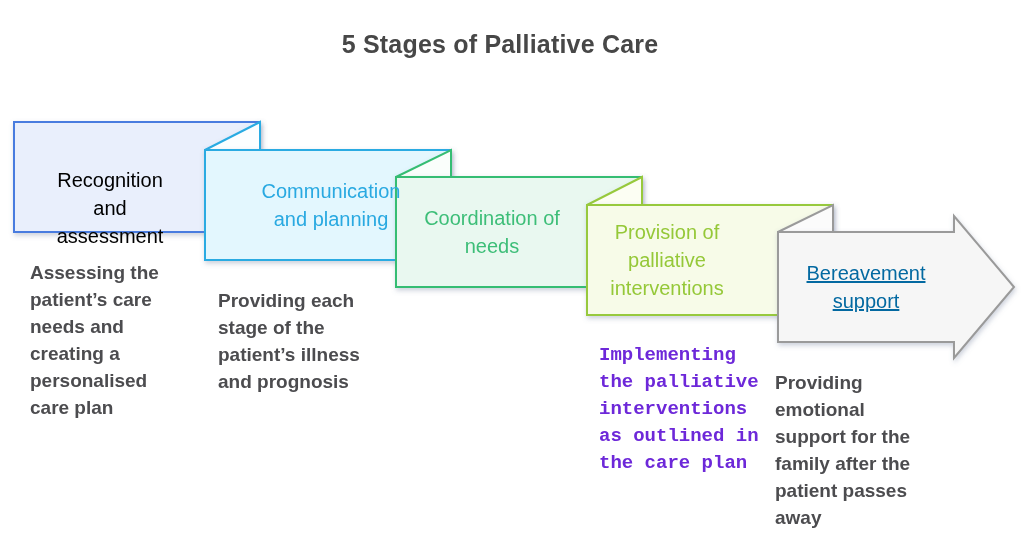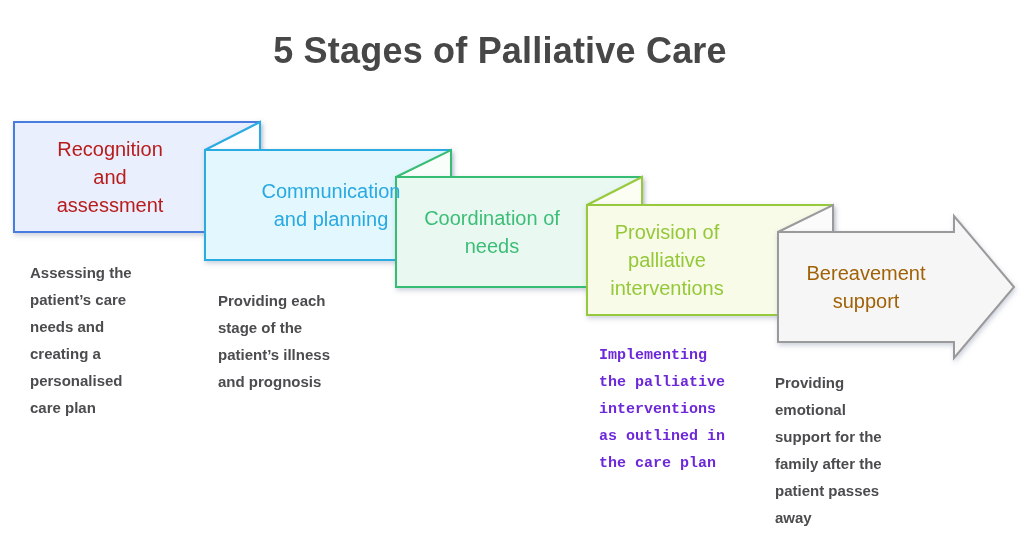--- a/index.html
+++ b/index.html
@@ -14,42 +14,42 @@
     background: #ffffff;
     font-family: "Liberation Sans", sans-serif;
     overflow: hidden;
   }
   .main-title {
     position: absolute;
     top: 30px;
     left: 0;
     width: 1000px;
     text-align: center;
-    font-size: 36px;
+    font-size: 25px;
     font-weight: bold;
     letter-spacing: 0.2px;
   }
   svg.shapes {
     position: absolute;
     left: 0;
     top: 0;
   }
   .stage-title {
     position: absolute;
     display: flex;
     align-items: center;
     justify-content: center;
     text-align: center;
     font-size: 20px;
     line-height: 28px;
     white-space: pre-line;
   }
   .stage-desc {
     position: absolute;
-    font-size: 15px;
+    font-size: 19px;
     font-weight: bold;
     line-height: 27px;
     white-space: pre-line;
   }
   
   .st-1 { left: 14px;  top: 122px; width: 192px; height: 110px; }
   .st-2 { left: 205px; top: 150px; width: 192px; height: 110px; }
   .st-3 { left: 396px; top: 177px; width: 192px; height: 110px; }
   .st-4 { left: 587px; top: 205px; width: 160px; height: 110px; }
   .st-5 { left: 778px; top: 232px; width: 176px; height: 110px; }
@@ -86,31 +86,31 @@
 
     <polygon points="587,205 642,177 642,205" stroke-width="2" filter="url(#ds)" fill="#FCFEF3" stroke="#97C93C"></polygon>
 
     <polygon points="587,205 833,205 833,315 587,315" stroke-width="2" filter="url(#ds)" fill="#F7FBE8" stroke="#97C93C"></polygon>
 
     <polygon points="778,232 833,205 833,232" stroke-width="2" filter="url(#ds)" fill="#FBFBFB" stroke="#9A9A9A"></polygon>
 
     <polygon points="778,232 954,232 954,216 1014,287 954,358 954,342 778,342" stroke-width="2" filter="url(#ds)" fill="#F6F6F6" stroke="#9A9A9A"></polygon>
   </svg>
 
-  <div class="stage-title st-1" style="color: #b91c1c;">Recognition
+  <div class="stage-title st-1" style="color: #000000; margin-top: 31px;">Recognition
 and
 assessment</div>
   <div class="stage-title st-2" style="color: rgb(41, 169, 225); padding-left: 30px;">Communication
 and planning</div>
   <div class="stage-title st-3" style="color: rgb(61, 190, 120);">Coordination of
 needs</div>
   <div class="stage-title st-4" style="color: rgb(149, 200, 56);">Provision of
 palliative
 interventions</div>
-  <div class="stage-title st-5" style="color: #a16207;">Bereavement
+  <div class="stage-title st-5" style="color: #0369a1; text-decoration: underline;">Bereavement
 support</div>
 
   <div class="stage-desc sd-1" style="color: rgb(76, 76, 79);">Assessing the
 patient’s care
 needs and
 creating a
 personalised
 care plan</div>
   <div class="stage-desc sd-2" style="color: rgb(76, 76, 79);">Providing each
 stage of the

